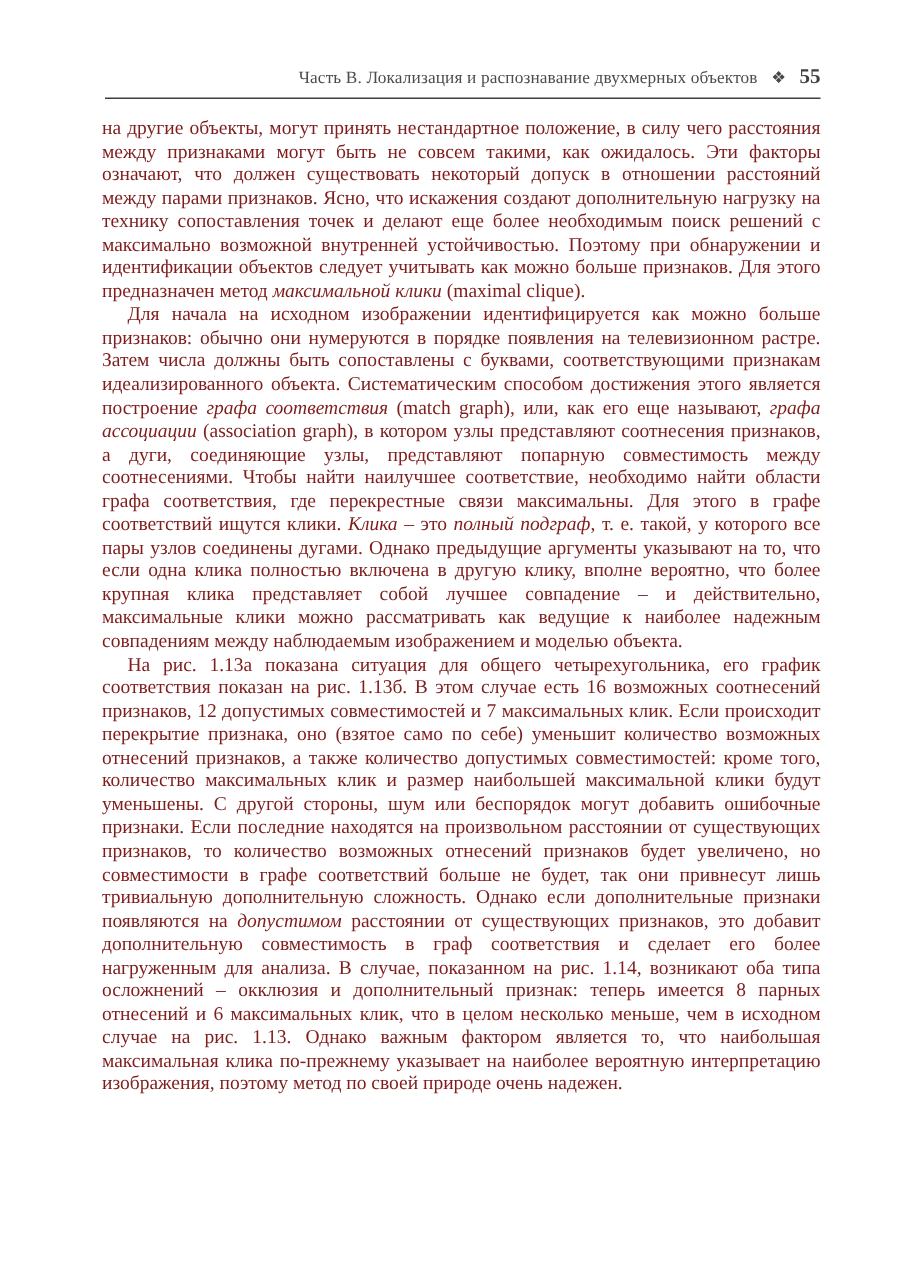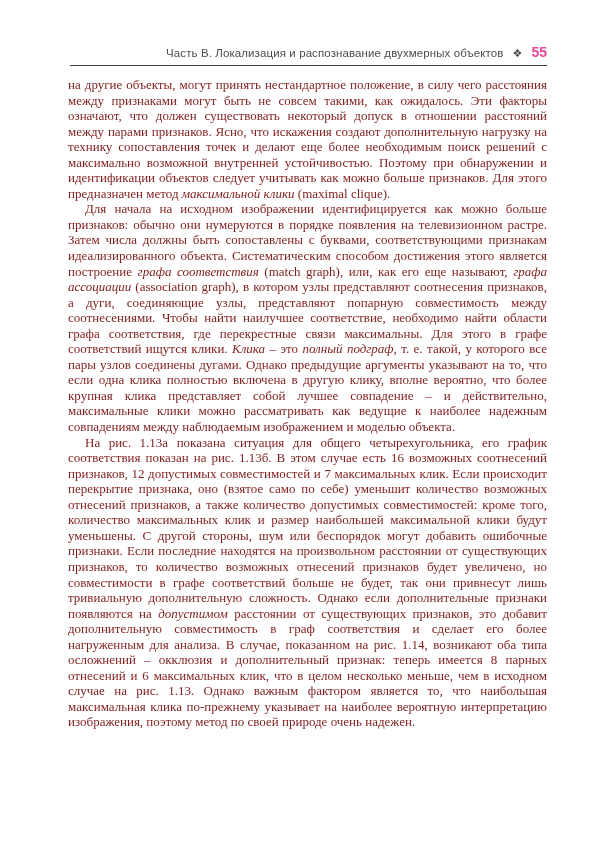--- a/index.html
+++ b/index.html
@@ -14,36 +14,36 @@
     overflow: hidden;
   }
   .header {
     display: flex;
     justify-content: flex-end;
     align-items: baseline;
     gap: 9px;
     margin-left: 2px;
     padding-bottom: 5px;
     border-bottom: 1.5px solid #3e3e3e;
-    font-family: Liberation Sans, sans-serif;
+    font-family: Liberation Serif, serif;
     font-size: 11.5px;
     color: #4c4c4c;
     white-space: nowrap;
   }
   .running-title { letter-spacing: 0.1px; }
   .ornament {
     font-size: 11px;
     position: relative;
     top: -0.5px;
     color: #474747;
   }
   .page-number {
     font-weight: 700;
     font-size: 14px;
-    color: #ec4899;
+    color: #404040;
   }
   .text-block {
     margin-top: 11px;
     font-family: "Liberation Serif", serif;
     font-size: 13px;
     line-height: 15.55px;
     color: #7f1d1d;
     text-align: justify;
     hyphens: auto;
     -webkit-hyphens: auto;

